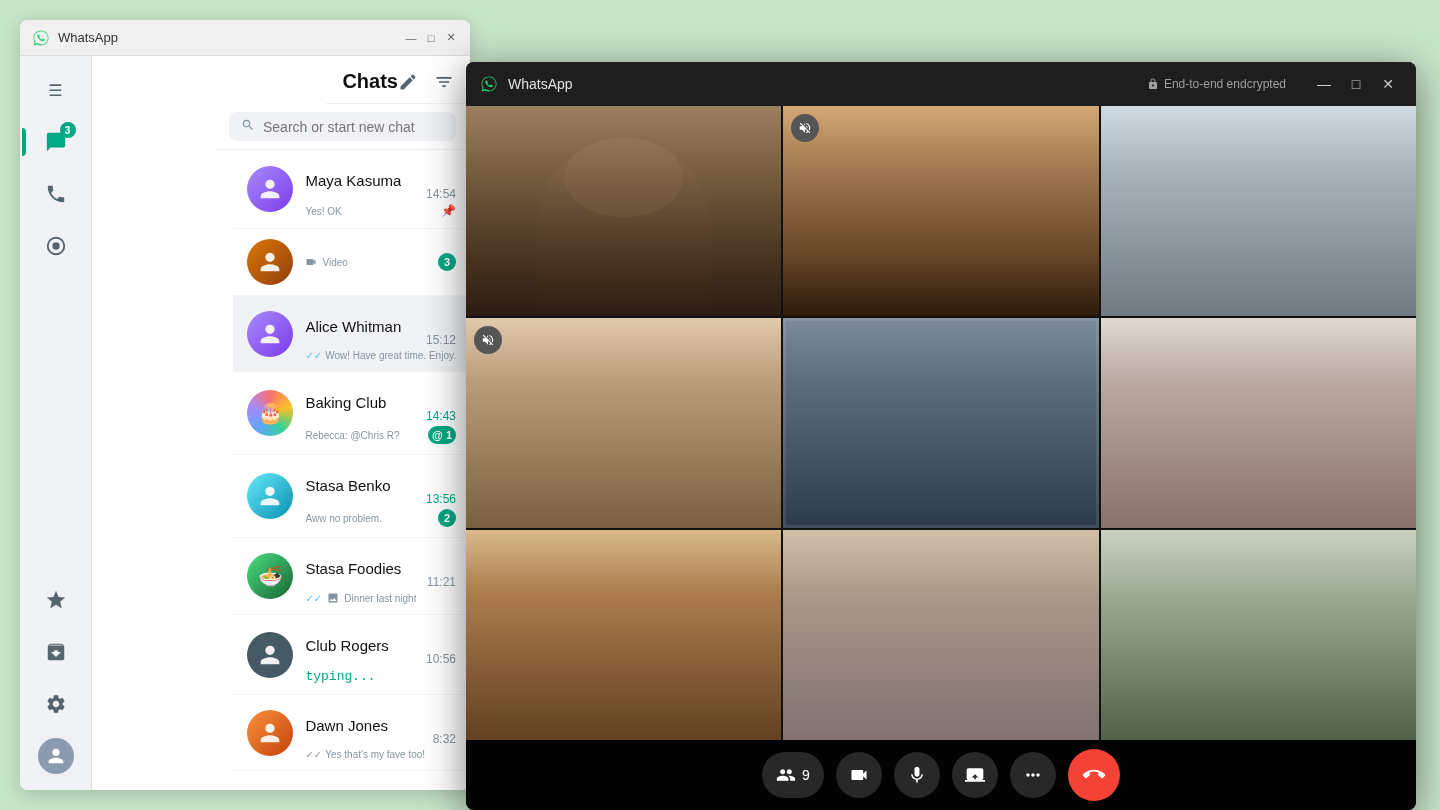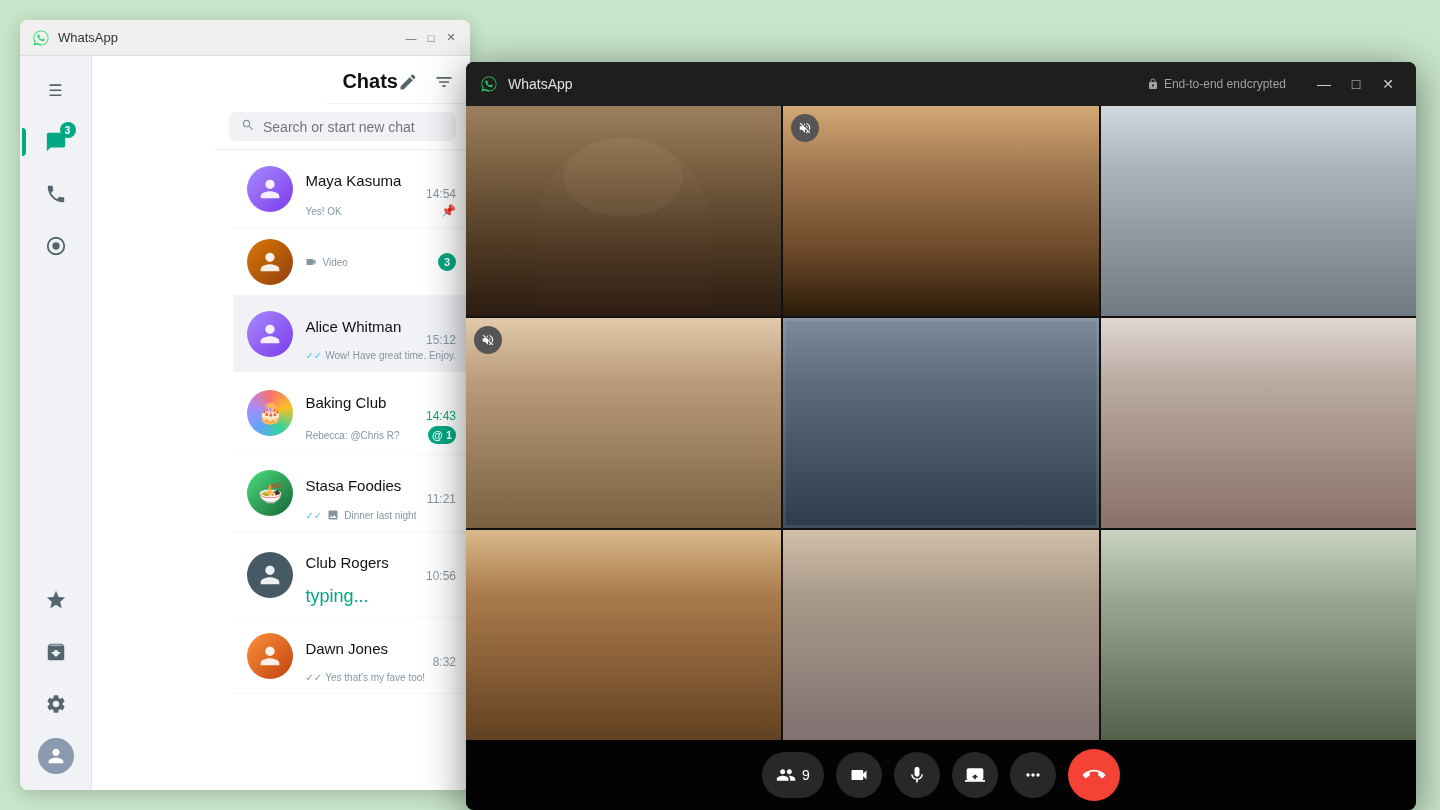--- a/index.html
+++ b/index.html
@@ -263,21 +263,21 @@
       height: 18px;
       border-radius: 9px;
       display: flex;
       align-items: center;
       justify-content: center;
       padding: 0 4px;
       flex-shrink: 0;
     }
     .chat-badge.mention { background: #00a884; }
     .pin-icon { color: #8696a0; font-size: 12px; }
-    .typing { color: #00a884; font-size: 18px; }
+    .typing { color: #00a884; font-size: 13px; font-family: Liberation Mono, monospace; }
 
     
     .video-window {
       position: absolute;
       top: 62px;
       left: 466px;
       width: 950px;
       height: 748px;
       background: #1a1a1a;
       border-radius: 8px;
@@ -579,20 +579,37 @@
               <span class="chat-name">Baking Club</span>
               <span class="chat-time unread">14:43</span>
             </div>
             <div class="chat-bottom">
               <span class="chat-preview">Rebecca: @Chris R?</span>
               <span class="chat-badge mention">@ 1</span>
             </div>
           </div>
         </div>
 
+        <div class="chat-item">
+          <div class="chat-avatar" style="background: linear-gradient(135deg,#67e8f9,#0891b2);">
+            <svg width="28" height="28" viewBox="0 0 24 24" fill="rgba(255,255,255,0.9)">
+              <path d="M12 12c2.21 0 4-1.79 4-4s-1.79-4-4-4-4 1.79-4 4 1.79 4 4 4zm0 2c-2.67 0-8 1.34-8 4v2h16v-2c0-2.66-5.33-4-8-4z"></path>
+            </svg>
+          </div>
+          <div class="chat-info">
+            <div class="chat-top">
+              <span class="chat-name">Stasa Benko</span>
+              <span class="chat-time unread">13:56</span>
+            </div>
+            <div class="chat-bottom">
+              <span class="chat-preview">Aww no problem.</span>
+              <span class="chat-badge">2</span>
+            </div>
+          </div>
+        </div>
 
         <div class="chat-item">
           <div class="chat-avatar" style="background: linear-gradient(135deg,#4ade80,#166534);">
             <span style="font-size:20px;">🍜</span>
           </div>
           <div class="chat-info">
             <div class="chat-top">
               <span class="chat-name">Stasa Foodies</span>
               <span class="chat-time">11:21</span>
             </div>

